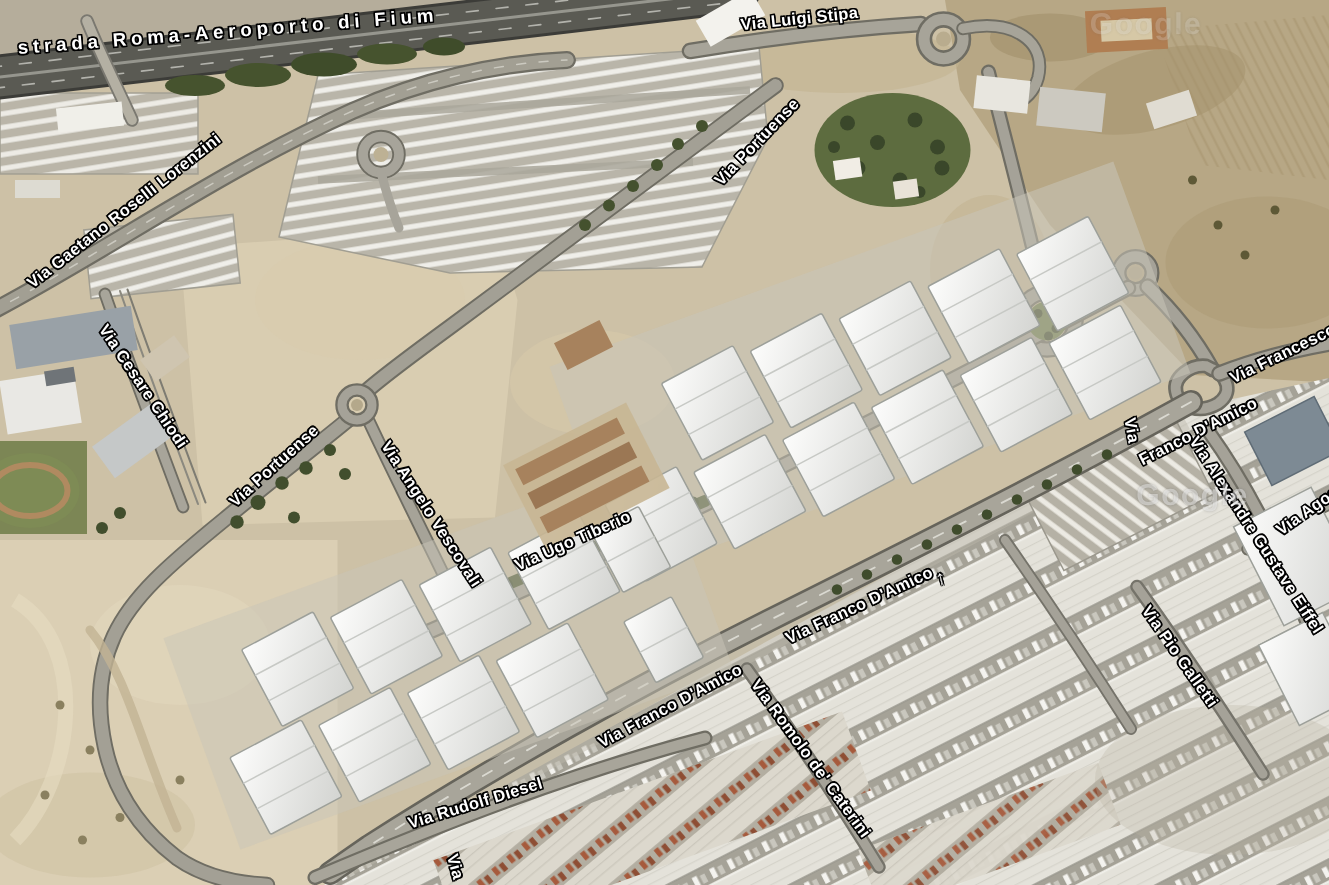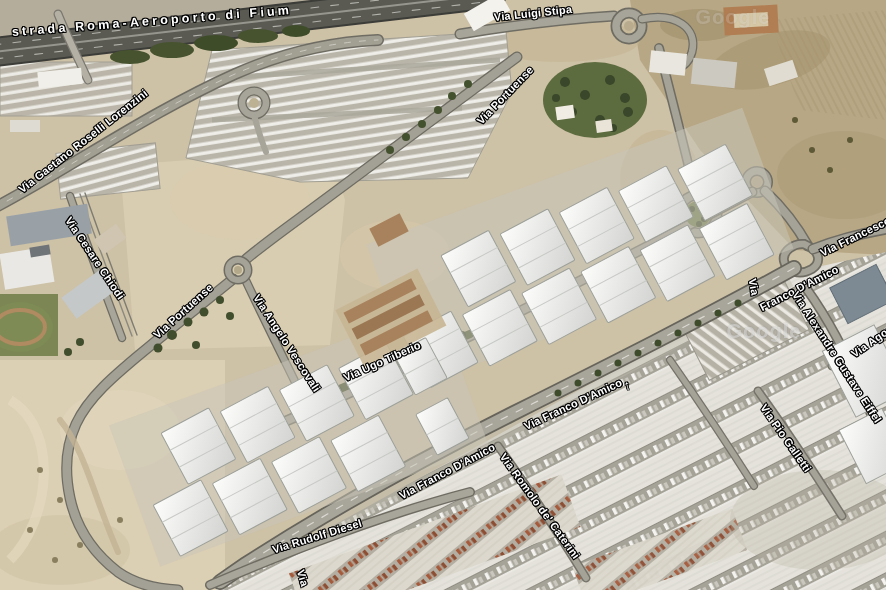--- a/index.html
+++ b/index.html
@@ -16,21 +16,21 @@
     color:#fff;letter-spacing:.2px;
     text-shadow:-1px -1px 0 #000,1px -1px 0 #000,-1px 1px 0 #000,1px 1px 0 #000,
                  0 -1px 0 #000,0 1px 0 #000,-1px 0 0 #000,1px 0 0 #000;
     transform:translate(-50%,-50%) rotate(var(--r,0deg));
   }
   .route-label{font-size:12.5px;letter-spacing:3.2px;}
   .oneway{font-size:13px;letter-spacing:0;}
   .watermark{
     position:absolute;transform:translate(-50%,-50%);
     font:bold 20px "Liberation Sans",sans-serif;letter-spacing:1px;
-    color:rgba(255,255,255,.42);text-shadow:0 0 2px rgba(90,90,90,.35);
+    color:rgba(255,255,255,.42);text-shadow:0 0 2px rgba(90,90,90,.35);margin-left:31px;
   }
   .watermark.faint{opacity:.45;}
 </style>
 </head>
 <body>
 
 <div class="stage">
 
 <svg width="886" height="590" viewBox="0 0 886 590" aria-hidden="true">
   <defs>

